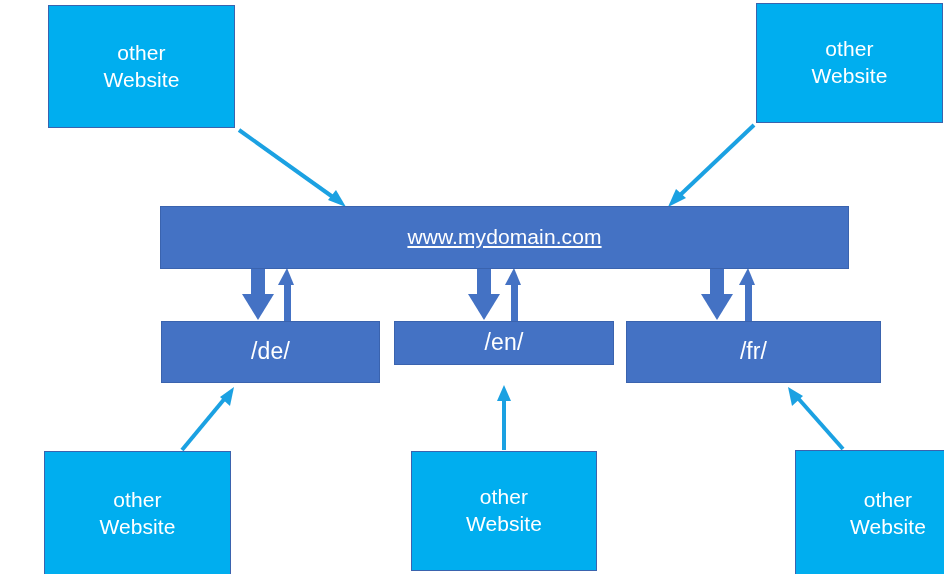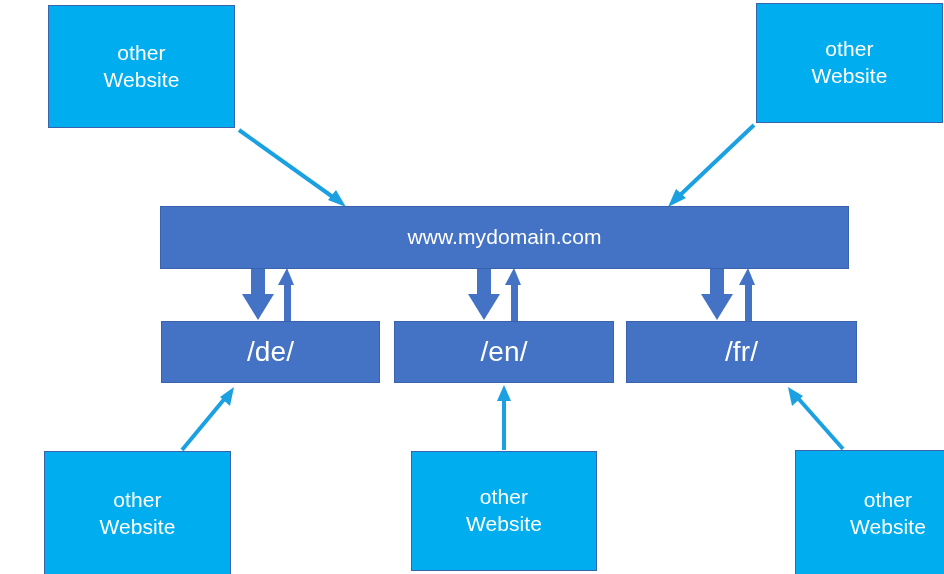--- a/index.html
+++ b/index.html
@@ -45,32 +45,32 @@
     font-size: 21px;
   }
   .node-domain {
     background: #4472C4;
     border: 1.4px solid #3a63ae;
     font-size: 21px;
   }
   .node-section {
     background: #4472C4;
     border: 1.4px solid #3a63ae;
-    font-size: 28px;
+    font-size: 23px;
   }
   
   #ext-top-left     { left: 8px;   top: 5px;   width: 187px; height: 123px; }
   #ext-top-right    { left: 716px; top: 3px;   width: 187px; height: 120px; }
   #ext-bottom-left  { left: 4px;   top: 451px; width: 187px; height: 126px; }
   #ext-bottom-center{ left: 371px; top: 451px; width: 186px; height: 120px; }
   #ext-bottom-right { left: 755px; top: 450px; width: 186px; height: 127px; }
-  #domain-bar       { left: 120px; top: 206px; width: 689px; height: 63px; }
+  #domain-bar       { left: 120px; top: 206px; width: 689px; height: 63px; text-decoration: underline; }
   #section-de       { left: 121px; top: 321px; width: 219px; height: 62px; }
-  #section-en       { left: 354px; top: 321px; width: 220px; height: 62px; }
-  #section-fr       { left: 586px; top: 321px; width: 231px; height: 62px; }
+  #section-en       { left: 354px; top: 321px; width: 220px; height: 44px; }
+  #section-fr       { left: 586px; top: 321px; width: 255px; height: 62px; }
 </style>
 </head>
 <body>
 
 <div id="canvas">
 
   <svg id="arrow-layer" width="944" height="574" viewBox="0 0 944 574" xmlns="http://www.w3.org/2000/svg">
 
     <g>
       <line x1="199" y1="130" x2="297" y2="200" stroke="#1BA1E2" stroke-width="4"></line>

